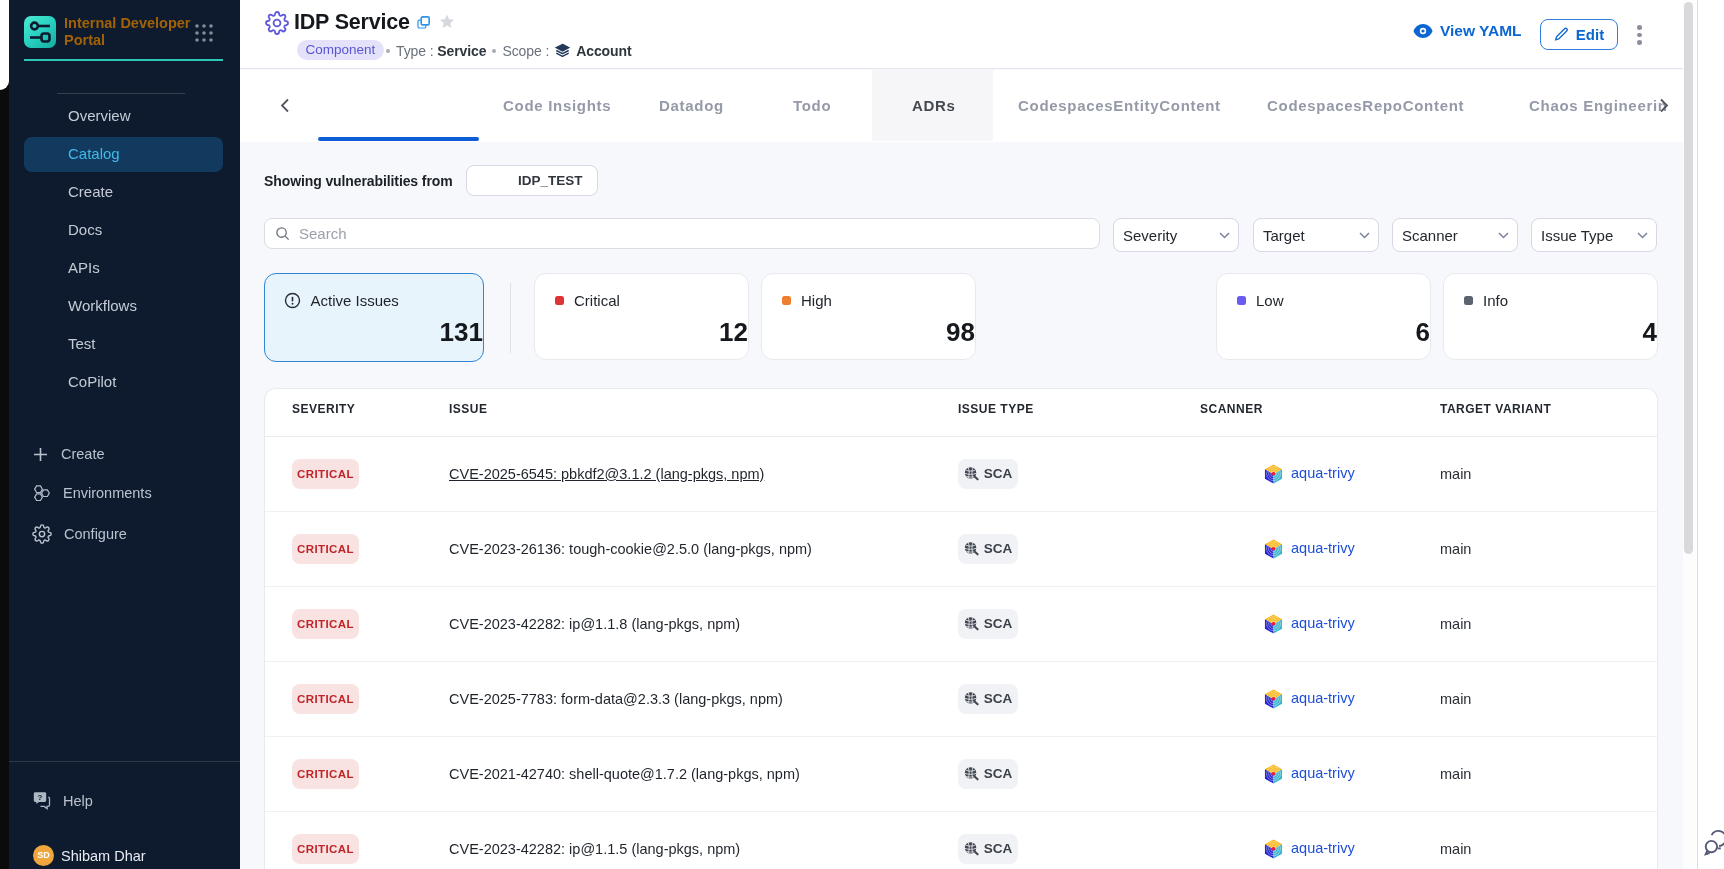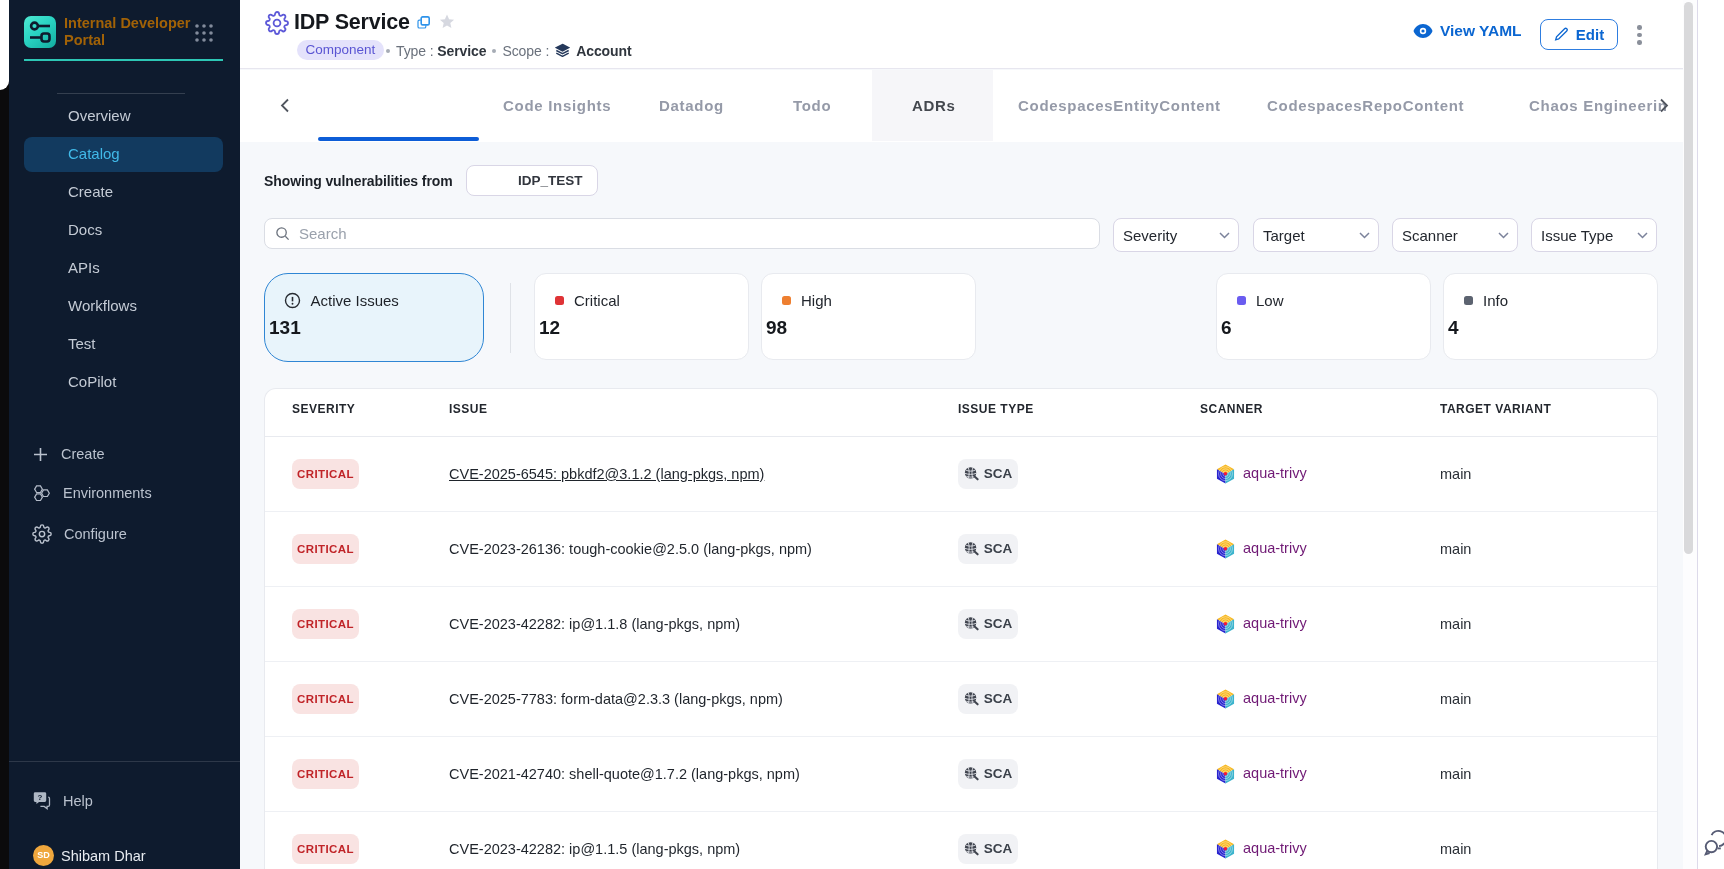--- a/index.html
+++ b/index.html
@@ -64,40 +64,40 @@
 
 #search { left:264px; top:218px; width:836px; height:31px; background:#fff; border:1px solid #dadde4;
   border-radius:8px; display:flex; align-items:center; padding:0 10px; gap:9px; }
 #search span { color:#9aa1ac; font-size:15px; }
 .filter { top:218px; width:126px; height:34px; background:#fff; border:1px solid #d9d6e6; border-radius:8px;
   display:flex; align-items:center; justify-content:space-between; padding:0 8px 0 9px;
   font-size:15px; color:#23272e; }
 .filter svg { flex:0 0 auto; }
 
 
-#card-active { left:264px; top:273px; width:220px; height:89px; background:#e8f4fb; border:1.5px solid #2f86d4; border-radius:24px; }
+#card-active { left:264px; top:273px; width:220px; height:89px; background:#e8f4fb; border:1.5px solid #2f86d4; border-radius:12px; }
 .cardsep { left:510px; top:283px; width:1px; height:70px; background:#dfe2e7; }
 .card { top:273px; width:215px; height:87px; background:#fff; border:1px solid #e8eaef; border-radius:12px; }
 .cardlabel { display:flex; align-items:center; gap:10px; margin:18px 0 0 20px; font-size:15px; color:#22262d; }
-.cardnum { margin:8px 0 0 4px; font-size:19px; font-weight:bold; color:#15181d; }
+.cardnum { margin:8px 0 0 4px; font-size:26px; font-weight:bold; color:#15181d;text-align:right; }
 .sqdot { width:9px; height:9px; border-radius:2.5px; }
 
 
 #table { left:264px; top:388px; width:1394px; height:481px; background:#fff; border:1px solid #e8eaef;
   border-bottom:none; border-radius:12px 12px 0 0; }
 .th { top:402px; font-size:12px; font-weight:bold; color:#23272e; letter-spacing:0.5px; }
 #thead-border { left:265px; top:436px; width:1392px; height:1px; background:#e8eaef; }
 .rowline { left:265px; width:1392px; height:1px; background:#eef0f4; }
 .sevbadge { left:292px; width:67px; height:30px; background:#f9e3e2; border-radius:8px; color:#c02428;
   font-size:11.5px; font-weight:bold; letter-spacing:0.4px; text-align:center; line-height:30px; }
 .issue { left:449px; font-size:14.5px; color:#1f242b; }
 .scapill { left:958px; width:60px; height:30px; background:#f1f2f5; border-radius:8px;
   display:flex; align-items:center; justify-content:center; gap:5px;
   font-size:13.5px; font-weight:bold; color:#3a4049; }
-.scanner { left:1216px; display:flex; align-items:center; gap:8px; font-size:14.5px; color:#701a75;justify-content:flex-end; }
+.scanner { left:1264px; display:flex; align-items:center; gap:8px; font-size:14.5px; color:#1d4ed8;justify-content:flex-end; }
 .variant { left:1440px; font-size:14.5px; color:#2a2f36; }
 </style>
 </head>
 <body>
 <div id="page">
   <div class="abs" id="main"></div>
   <div class="abs" id="header"></div>
   <div class="abs" id="tabbar"></div>
 
   <div class="abs" id="sidebar"></div>

